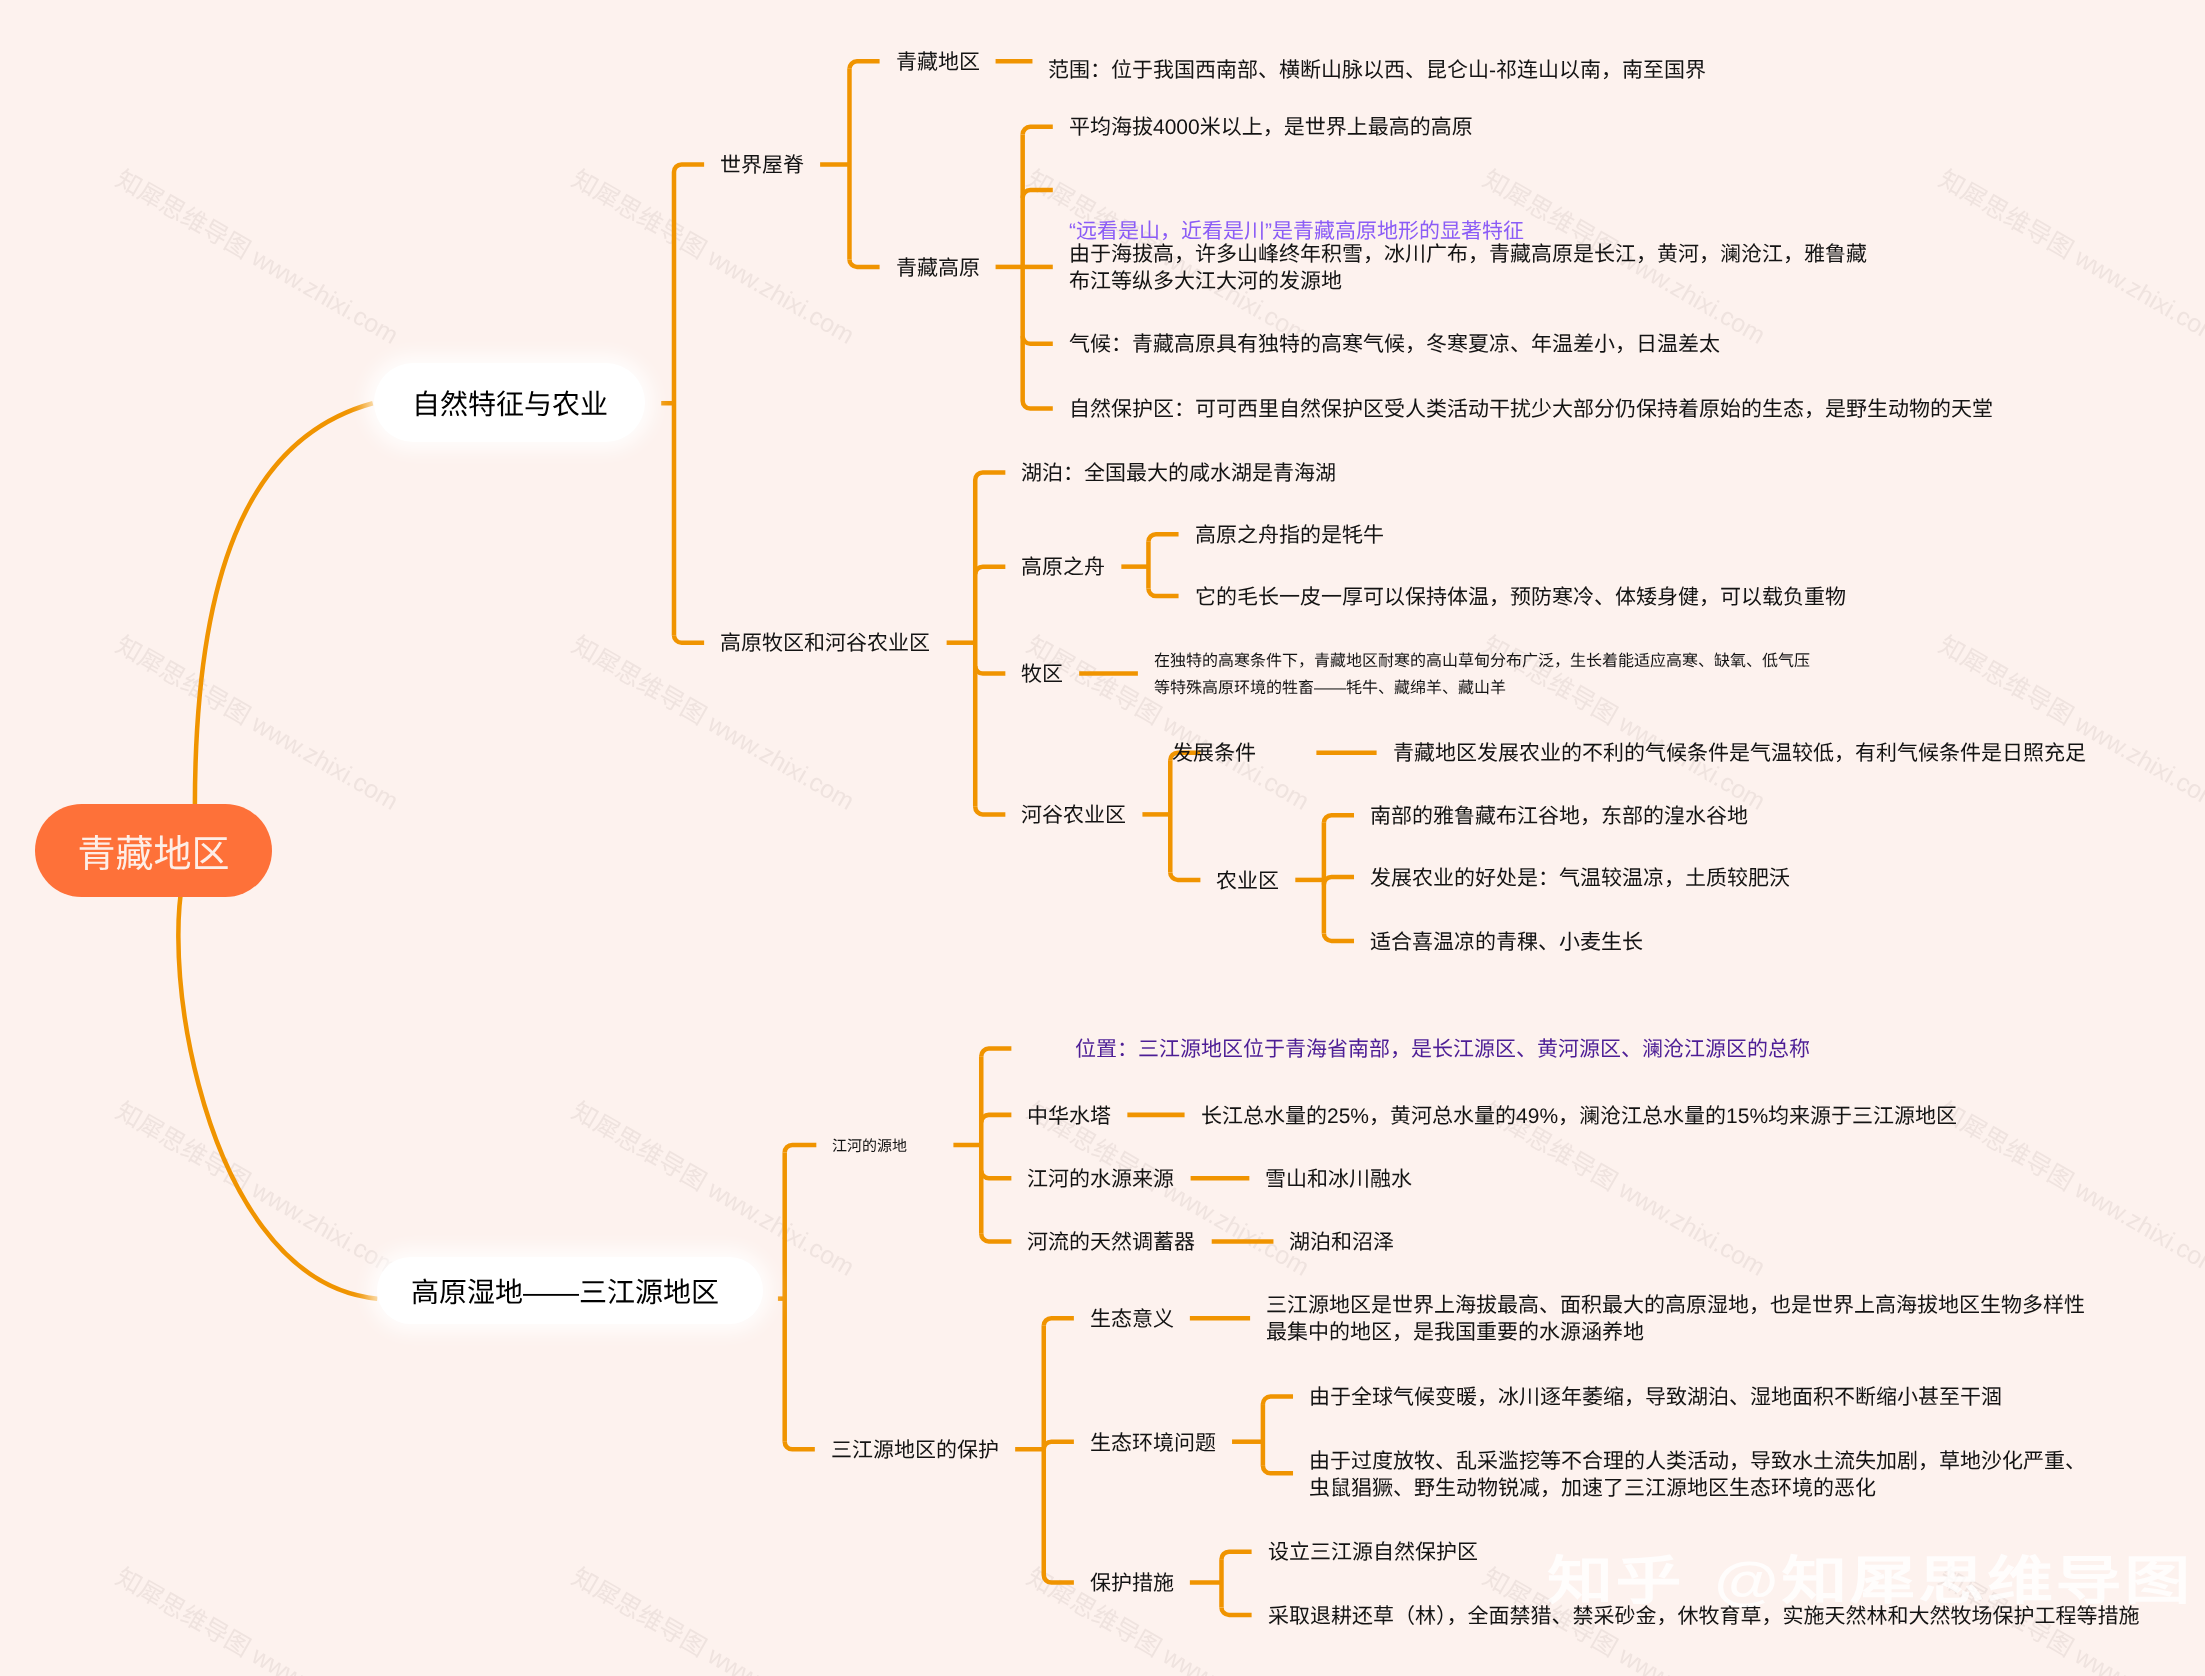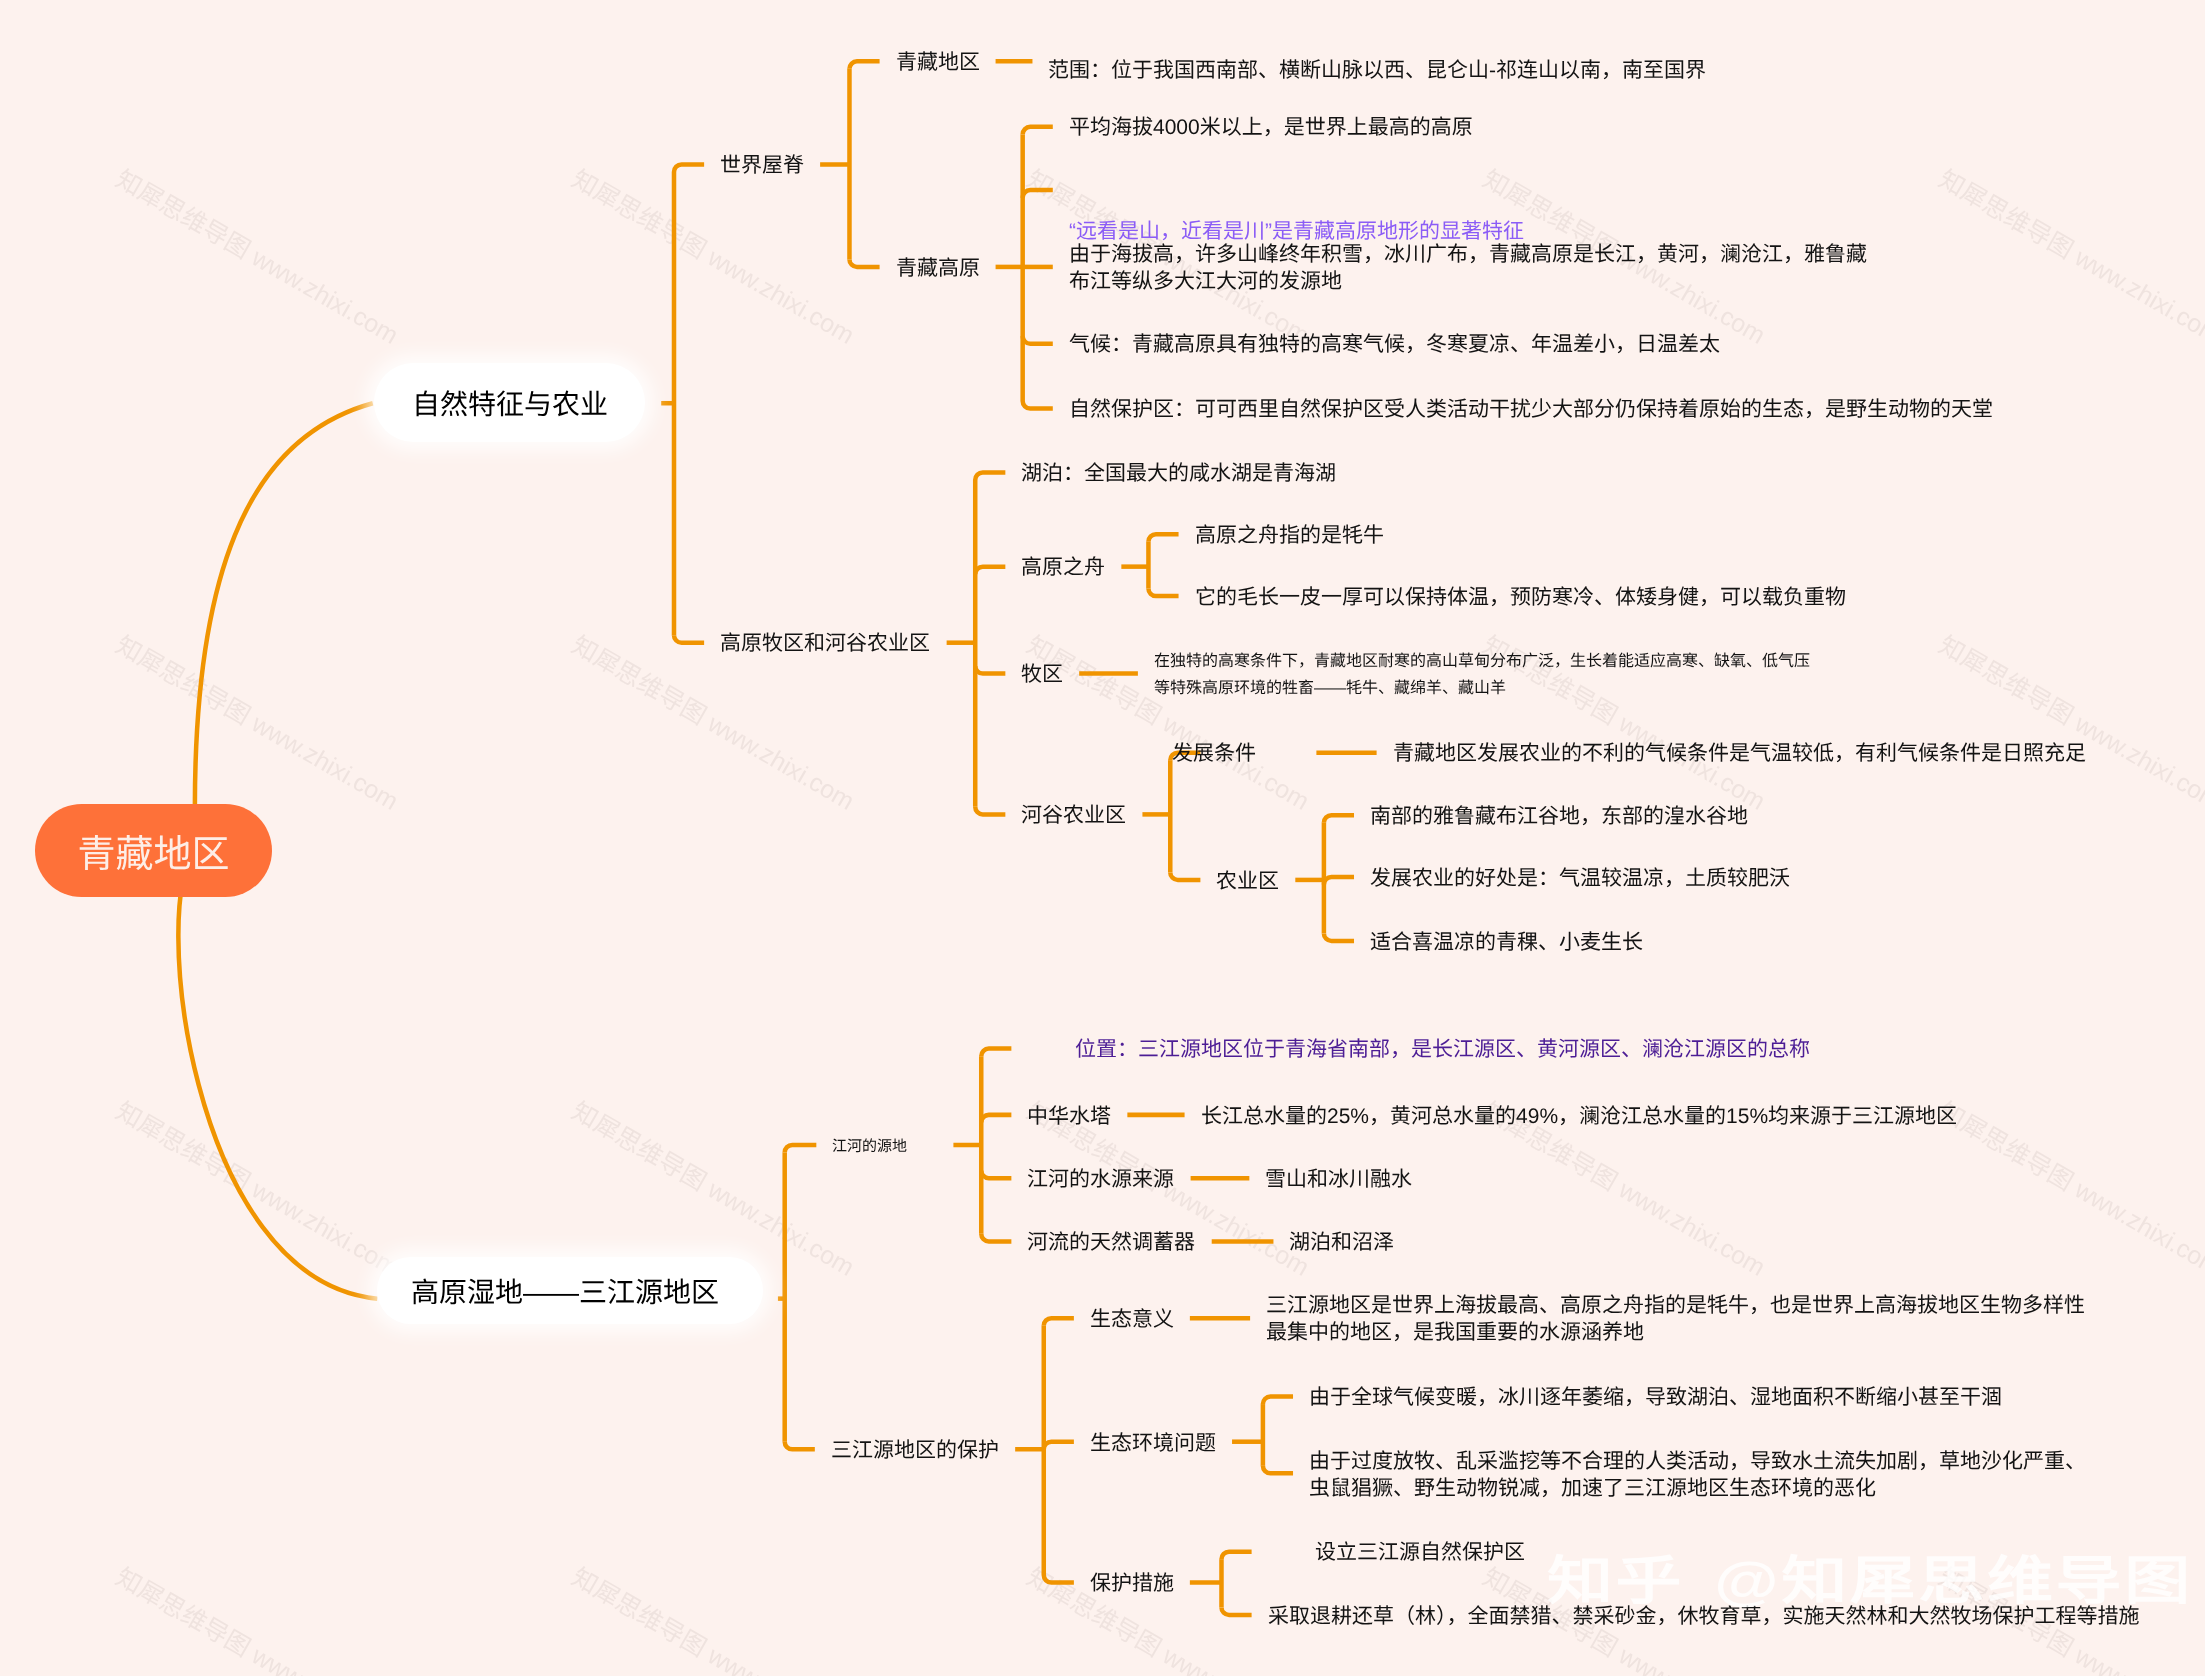--- a/index.html
+++ b/index.html
@@ -65,28 +65,28 @@
       <div class="node" style="left: 832px; top: 1133px; font-size: 15px; line-height: 27px; color: rgb(19, 19, 19);">江河的源地</div>
       <div class="node" style="left: 1027px; top: 1036px; font-size: 21px; line-height: 27px; color: #4c1d95; margin-left: 48px;">位置：三江源地区位于青海省南部，是长江源区、黄河源区、澜沧江源区的总称</div>
       <div class="node" style="left: 1027px; top: 1103px; font-size: 21px; line-height: 27px; color: rgb(19, 19, 19);">中华水塔</div>
       <div class="node" style="left: 1201px; top: 1103px; font-size: 21px; line-height: 27px; color: rgb(19, 19, 19);">长江总水量的25%，黄河总水量的49%，澜沧江总水量的15%均来源于三江源地区</div>
       <div class="node" style="left: 1027px; top: 1166px; font-size: 21px; line-height: 27px; color: rgb(19, 19, 19);">江河的水源来源</div>
       <div class="node" style="left: 1265px; top: 1166px; font-size: 21px; line-height: 27px; color: rgb(19, 19, 19);">雪山和冰川融水</div>
       <div class="node" style="left: 1027px; top: 1229px; font-size: 21px; line-height: 27px; color: rgb(19, 19, 19);">河流的天然调蓄器</div>
       <div class="node" style="left: 1289px; top: 1229px; font-size: 21px; line-height: 27px; color: rgb(19, 19, 19);">湖泊和沼泽</div>
       <div class="node" style="left: 831px; top: 1437px; font-size: 21px; line-height: 27px; color: rgb(19, 19, 19);">三江源地区的保护</div>
       <div class="node" style="left: 1090px; top: 1306px; font-size: 21px; line-height: 27px; color: rgb(19, 19, 19);">生态意义</div>
-      <div class="node" style="left: 1266px; top: 1292px; font-size: 21px; line-height: 27px; color: rgb(19, 19, 19);">三江源地区是世界上海拔最高、高原之舟指的是牦牛，也是世界上高海拔地区生物多样性
+      <div class="node" style="left: 1266px; top: 1292px; font-size: 21px; line-height: 27px; color: rgb(19, 19, 19);">三江源地区是世界上海拔最高、面积最大的高原湿地，也是世界上高海拔地区生物多样性
 最集中的地区，是我国重要的水源涵养地</div>
       <div class="node" style="left: 1090px; top: 1430px; font-size: 21px; line-height: 27px; color: rgb(19, 19, 19);">生态环境问题</div>
       <div class="node" style="left: 1309px; top: 1384px; font-size: 21px; line-height: 27px; color: rgb(19, 19, 19);">由于全球气候变暖，冰川逐年萎缩，导致湖泊、湿地面积不断缩小甚至干涸</div>
       <div class="node" style="left: 1309px; top: 1448px; font-size: 21px; line-height: 27px; color: rgb(19, 19, 19);">由于过度放牧、乱采滥挖等不合理的人类活动，导致水土流失加剧，草地沙化严重、
 虫鼠猖獗、野生动物锐减，加速了三江源地区生态环境的恶化</div>
       <div class="node" style="left: 1090px; top: 1570px; font-size: 21px; line-height: 27px; color: rgb(19, 19, 19);">保护措施</div>
-      <div class="node" style="left: 1268px; top: 1539px; font-size: 21px; line-height: 27px; color: rgb(19, 19, 19); margin-left: 47px;">设立三江源自然保护区</div>
+      <div class="node" style="left: 1268px; top: 1539px; font-size: 21px; line-height: 27px; color: rgb(19, 19, 19);">设立三江源自然保护区</div>
       <div class="node" style="left: 1268px; top: 1603px; font-size: 21px; line-height: 27px; color: rgb(19, 19, 19);">采取退耕还草（林），全面禁猎、禁采砂金，休牧育草，实施天然林和大然牧场保护工程等措施</div>
     </div>
   <div class="brand" id="brand" style="font-size: 66px;">
     <span>知乎</span>
     <span>@知犀思维导图</span>
   </div>
 <div id="wm">
       <div class="wmtext" style="position: absolute; left: 128px; top: 160px; transform: rotate(30deg); transform-origin: 0px 0px; white-space: pre; font-size: 25px; color: rgb(239, 227, 223); letter-spacing: 0px;">知犀思维导图 www.zhixi.com</div>
       <div class="wmtext" style="position: absolute; left: 584px; top: 160px; transform: rotate(30deg); transform-origin: 0px 0px; white-space: pre; font-size: 25px; color: rgb(239, 227, 223); letter-spacing: 0px;">知犀思维导图 www.zhixi.com</div>
       <div class="wmtext" style="position: absolute; left: 1039px; top: 160px; transform: rotate(30deg); transform-origin: 0px 0px; white-space: pre; font-size: 25px; color: rgb(239, 227, 223); letter-spacing: 0px;">知犀思维导图 www.zhixi.com</div>

